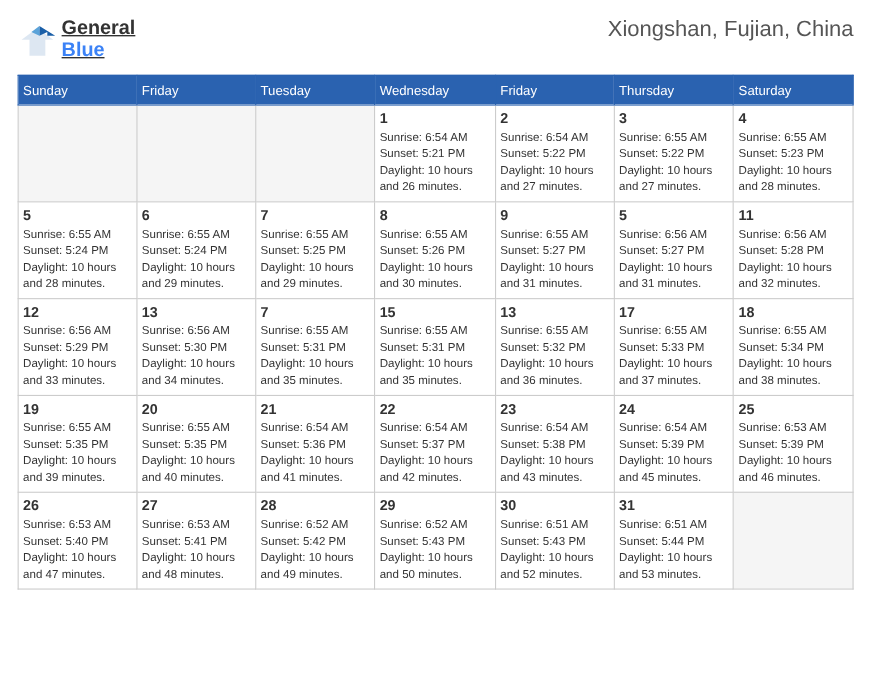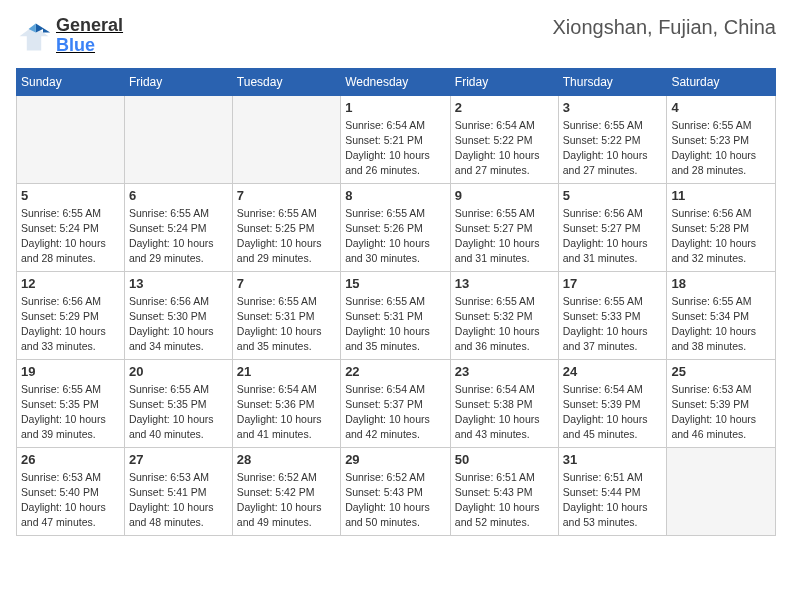--- a/index.html
+++ b/index.html
@@ -297,21 +297,21 @@
 Sunset: 5:42 PM
 Daylight: 10 hours and 49 minutes.</div>
         </td>
         <td>
           <div class="day-number">29</div>
           <div class="day-info" style="white-space: pre-line;">Sunrise: 6:52 AM
 Sunset: 5:43 PM
 Daylight: 10 hours and 50 minutes.</div>
         </td>
         <td>
-          <div class="day-number">50</div>
+          <div class="day-number">30</div>
           <div class="day-info" style="white-space: pre-line;">Sunrise: 6:51 AM
 Sunset: 5:43 PM
 Daylight: 10 hours and 52 minutes.</div>
         </td>
         <td>
           <div class="day-number">31</div>
           <div class="day-info" style="white-space: pre-line;">Sunrise: 6:51 AM
 Sunset: 5:44 PM
 Daylight: 10 hours and 53 minutes.</div>
         </td>

